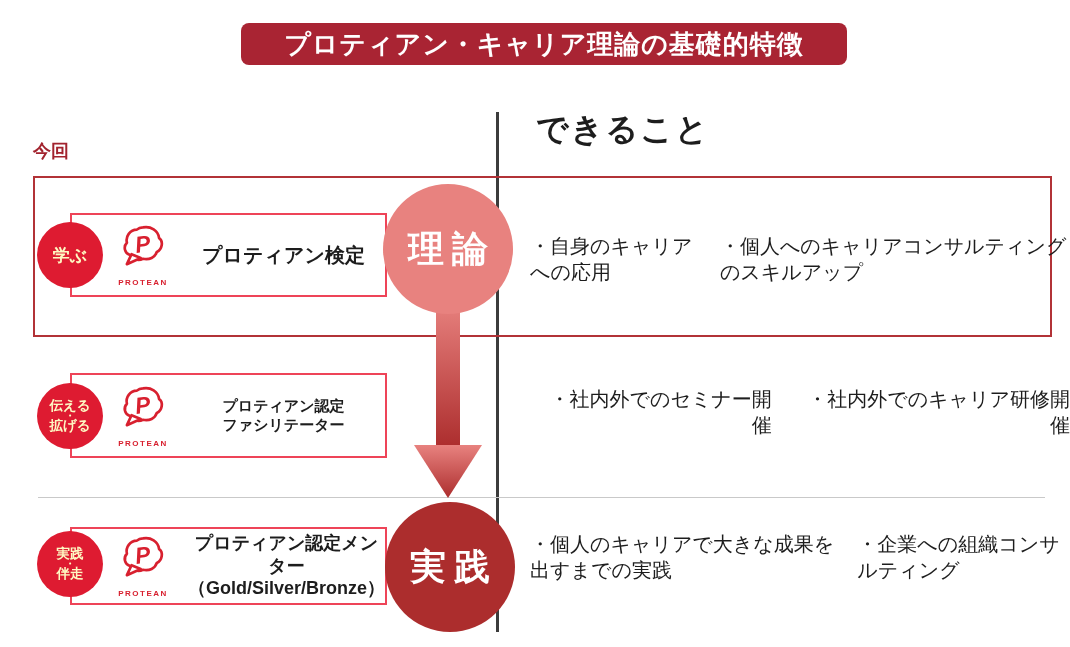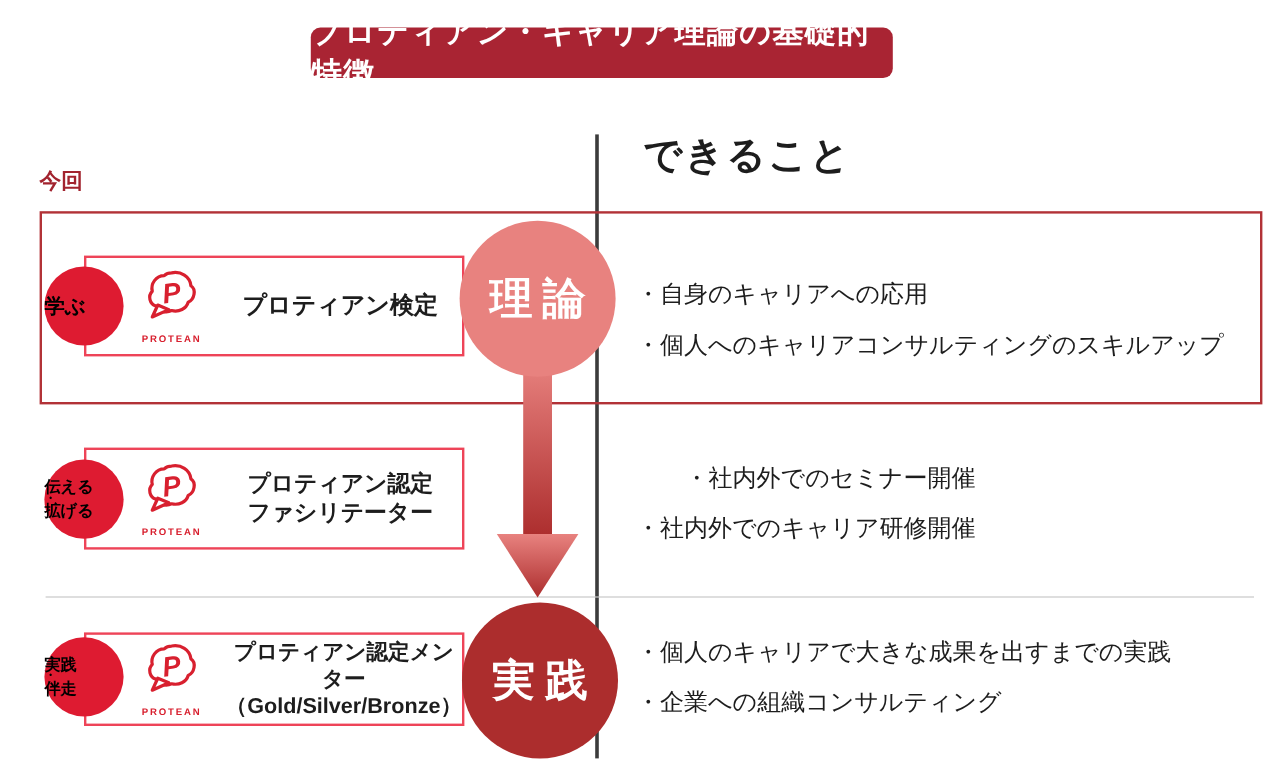--- a/index.html
+++ b/index.html
@@ -5,21 +5,21 @@
   :root{
     --banner_bg:#a92433; --tag_red:#de1b31; --theory_pink:#e8827f;
     --practice_red:#ac2d2d; --logo_red:#d8202f; --program_box_border:#ee4458;
     --outer_frame_border:#b23237; --now_label_color:#a2232e;
     --divider_line:#3c3c3c; --separator_gray:#c9c9c9; --text_dark:#1d1d1d;
   }
   html,body{margin:0;padding:0;background:#fff;}
   body{font-family:"Liberation Sans","DejaVu Sans",sans-serif;}
   .stage{position:relative;width:1070px;height:647px;background:#ffffff;overflow:hidden;}
 
-  .banner{position:absolute;left:259px;top:23px;width:485px;height:42px;
+  .banner{position:absolute;left:241px;top:23px;width:606px;height:42px;
     background:var(--banner_bg);border-radius:8px;display:flex;align-items:center;justify-content:center;}
   .banner span{color:#fff;font-weight:bold;font-size:26px;letter-spacing:1px;}
 
   .now-label{position:absolute;left:33px;top:139px;color:var(--now_label_color);
     font-weight:bold;font-size:18px;}
 
   .outer-frame{position:absolute;left:33px;top:176px;width:1015px;height:157px;
     border:2px solid var(--outer_frame_border);z-index:1;}
 
   .v-line{position:absolute;left:496px;top:112px;width:3px;height:520px;
@@ -41,42 +41,42 @@
   .logo{width:58px;flex:0 0 58px;display:flex;flex-direction:column;align-items:center;}
   .logo svg{width:46px;height:44px;display:block;}
   .logo .brand{font-size:8px;font-weight:bold;color:var(--logo_red);letter-spacing:1.5px;margin-top:11px;}
   .bubble{fill:#fff;stroke:var(--logo_red);stroke-width:3.5;stroke-linejoin:round;}
   .bubble-p{fill:var(--logo_red);font-weight:bold;font-style:italic;
     font-family:"Liberation Sans",sans-serif;}
 
   .program-label{flex:1;text-align:center;color:var(--text_dark);font-weight:bold;
     line-height:1.25;padding-right:6px;margin-left:16px;}
   .pl-1{font-size:20px;}
-  .pl-2{font-size:19px;}
+  .pl-2{font-size:15px;}
   .pl-3{font-size:18px;}
 
   .tag-circle{position:absolute;left:37px;width:66px;height:66px;border-radius:50%;
-    background:var(--tag_red);color:#000000;font-weight:bold;display:flex;flex-direction:column;
-    align-items:flex-start;justify-content:center;text-align:center;z-index:2;}
+    background:var(--tag_red);color:#fef9c3;font-weight:bold;display:flex;flex-direction:column;
+    align-items:center;justify-content:center;text-align:center;z-index:2;}
   .tc-1{top:222px;font-size:17px;}
   .tc-2{top:383px;font-size:13.5px;line-height:1.05;}
   .tc-3{top:531px;font-size:13.5px;line-height:1.05;}
   .tag-dot{font-size:10px;line-height:0.6;}
 
   .stage-circle{position:absolute;width:130px;height:130px;border-radius:50%;
     display:flex;align-items:center;justify-content:center;z-index:3;}
   .sc-theory{left:383px;top:184px;background:var(--theory_pink);}
   .sc-practice{left:385px;top:502px;background:var(--practice_red);}
   .stage-circle span{color:#fff;font-weight:bold;font-size:36px;letter-spacing:8px;padding-left:8px;}
 
   .arrow{position:absolute;left:410px;top:300px;z-index:2;}
   .g-top{stop-color:var(--theory_pink);}
   .g-bot{stop-color:var(--practice_red);}
 
-  .outcomes{position:absolute;left:530px;display:flex;flex-direction:column;gap:16px;z-index:1;}
+  .outcomes{position:absolute;left:530px;display:flex;flex-direction:row;gap:16px;z-index:1;}
   .oc-1{top:233px;}
   .oc-2{top:386px;text-align:right;}
   .oc-3{top:531px;}
   .outcomes div{font-size:20px;color:var(--text_dark);line-height:1.3;}
 </style>
 </head>
 <body>
 
 <div class="stage">
 

